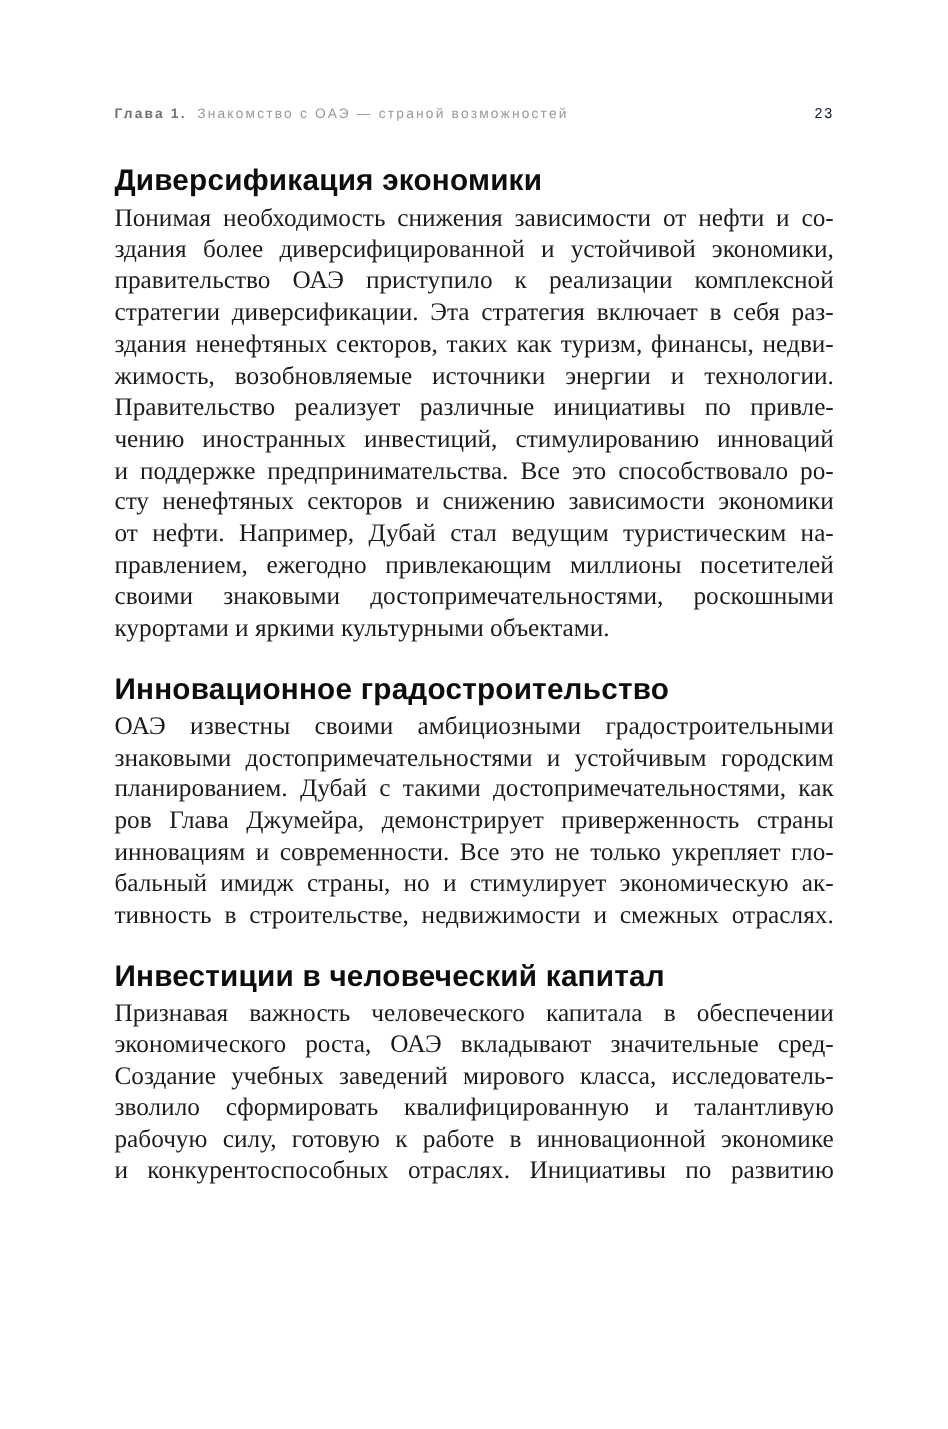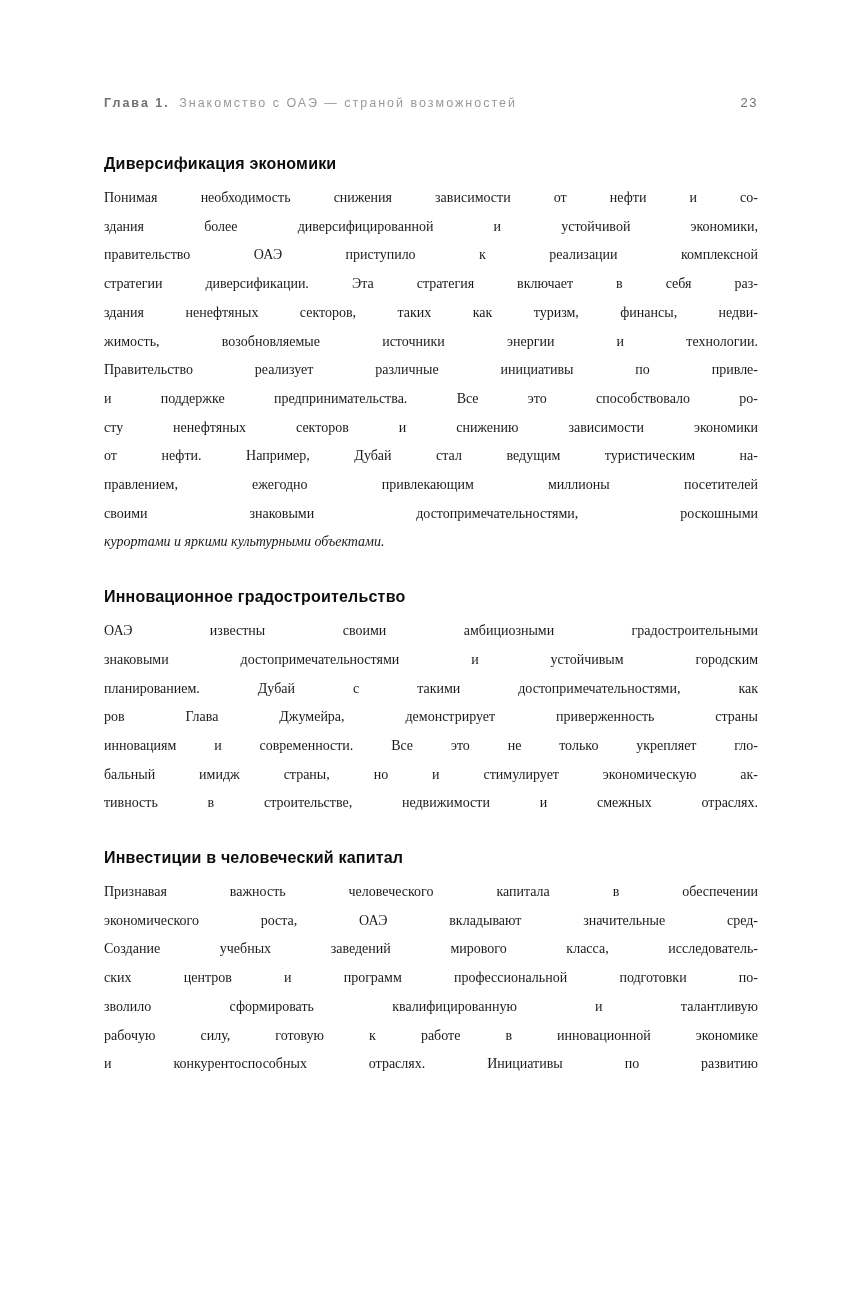--- a/index.html
+++ b/index.html
@@ -32,50 +32,49 @@
   }
   .rh-chapter {
     font-weight: 700;
     color: #717171;
   }
   .rh-title {
     color: #999999;
     margin-left: 4px;
   }
   .rh-page {
-    color: #737373;
+    color: #0f172a;
     font-size: 13px;
     letter-spacing: 1.5px;
     text-align: center;
   }
   h2.section-heading {
     font-family: "Liberation Sans", "DejaVu Sans", sans-serif;
-    font-size: 16px;
+    font-size: 27px;
     font-weight: 700;
     color: #0d0d0d;
     line-height: 26px;
     margin: 27px 0 7px 0;
     letter-spacing: 0.2px;
   }
   h2.section-heading.first {
     margin-top: 40px;
   }
   .para {
     margin: 0;
   }
   .line {
-    font-size: 14px;
+    font-size: 23px;
     line-height: 28.7px;
     text-align: justify;
     text-align-last: justify;
     white-space: normal;
   }
   .line.last-left {
     text-align-last: left;
-    font-style: italic;
   }
 </style>
 </head>
 <body>
 
 <div class="page">
 
   <header class="running-head">
     <div class="rh-left">
       <span class="rh-chapter">Глава 1.</span>
@@ -86,20 +85,21 @@
 
   <h2 class="section-heading first">Диверсификация экономики</h2>
   <div class="para">
     <div class="line">Понимая необходимость снижения зависимости от нефти и со-</div>
     <div class="line">здания более диверсифицированной и устойчивой экономики,</div>
     <div class="line">правительство ОАЭ приступило к реализации комплексной</div>
     <div class="line">стратегии диверсификации. Эта стратегия включает в себя раз-</div>
     <div class="line">здания ненефтяных секторов, таких как туризм, финансы, недви-</div>
     <div class="line">жимость, возобновляемые источники энергии и технологии.</div>
     <div class="line">Правительство реализует различные инициативы по привле-</div>
+    <div class="line">чению иностранных инвестиций, стимулированию инноваций</div>
     <div class="line">и поддержке предпринимательства. Все это способствовало ро-</div>
     <div class="line">сту ненефтяных секторов и снижению зависимости экономики</div>
     <div class="line">от нефти. Например, Дубай стал ведущим туристическим на-</div>
     <div class="line">правлением, ежегодно привлекающим миллионы посетителей</div>
     <div class="line">своими знаковыми достопримечательностями, роскошными</div>
     <div class="line last-left">курортами и яркими культурными объектами.</div>
   </div>
 
   <h2 class="section-heading">Инновационное градостроительство</h2>
   <div class="para">
@@ -110,19 +110,18 @@
     <div class="line">инновациям и современности. Все это не только укрепляет гло-</div>
     <div class="line">бальный имидж страны, но и стимулирует экономическую ак-</div>
     <div class="line">тивность в строительстве, недвижимости и смежных отраслях.</div>
   </div>
 
   <h2 class="section-heading">Инвестиции в человеческий капитал</h2>
   <div class="para">
     <div class="line">Признавая важность человеческого капитала в обеспечении</div>
     <div class="line">экономического роста, ОАЭ вкладывают значительные сред-</div>
     <div class="line">Создание учебных заведений мирового класса, исследователь-</div>
-    <div class="line">ских центров и программ профессиональной подготовки по-</div>
     <div class="line">зволило сформировать квалифицированную и талантливую</div>
     <div class="line">рабочую силу, готовую к работе в инновационной экономике</div>
     <div class="line">и конкурентоспособных отраслях. Инициативы по развитию</div>
   </div>
 
 </div>
 
 </body></html>

